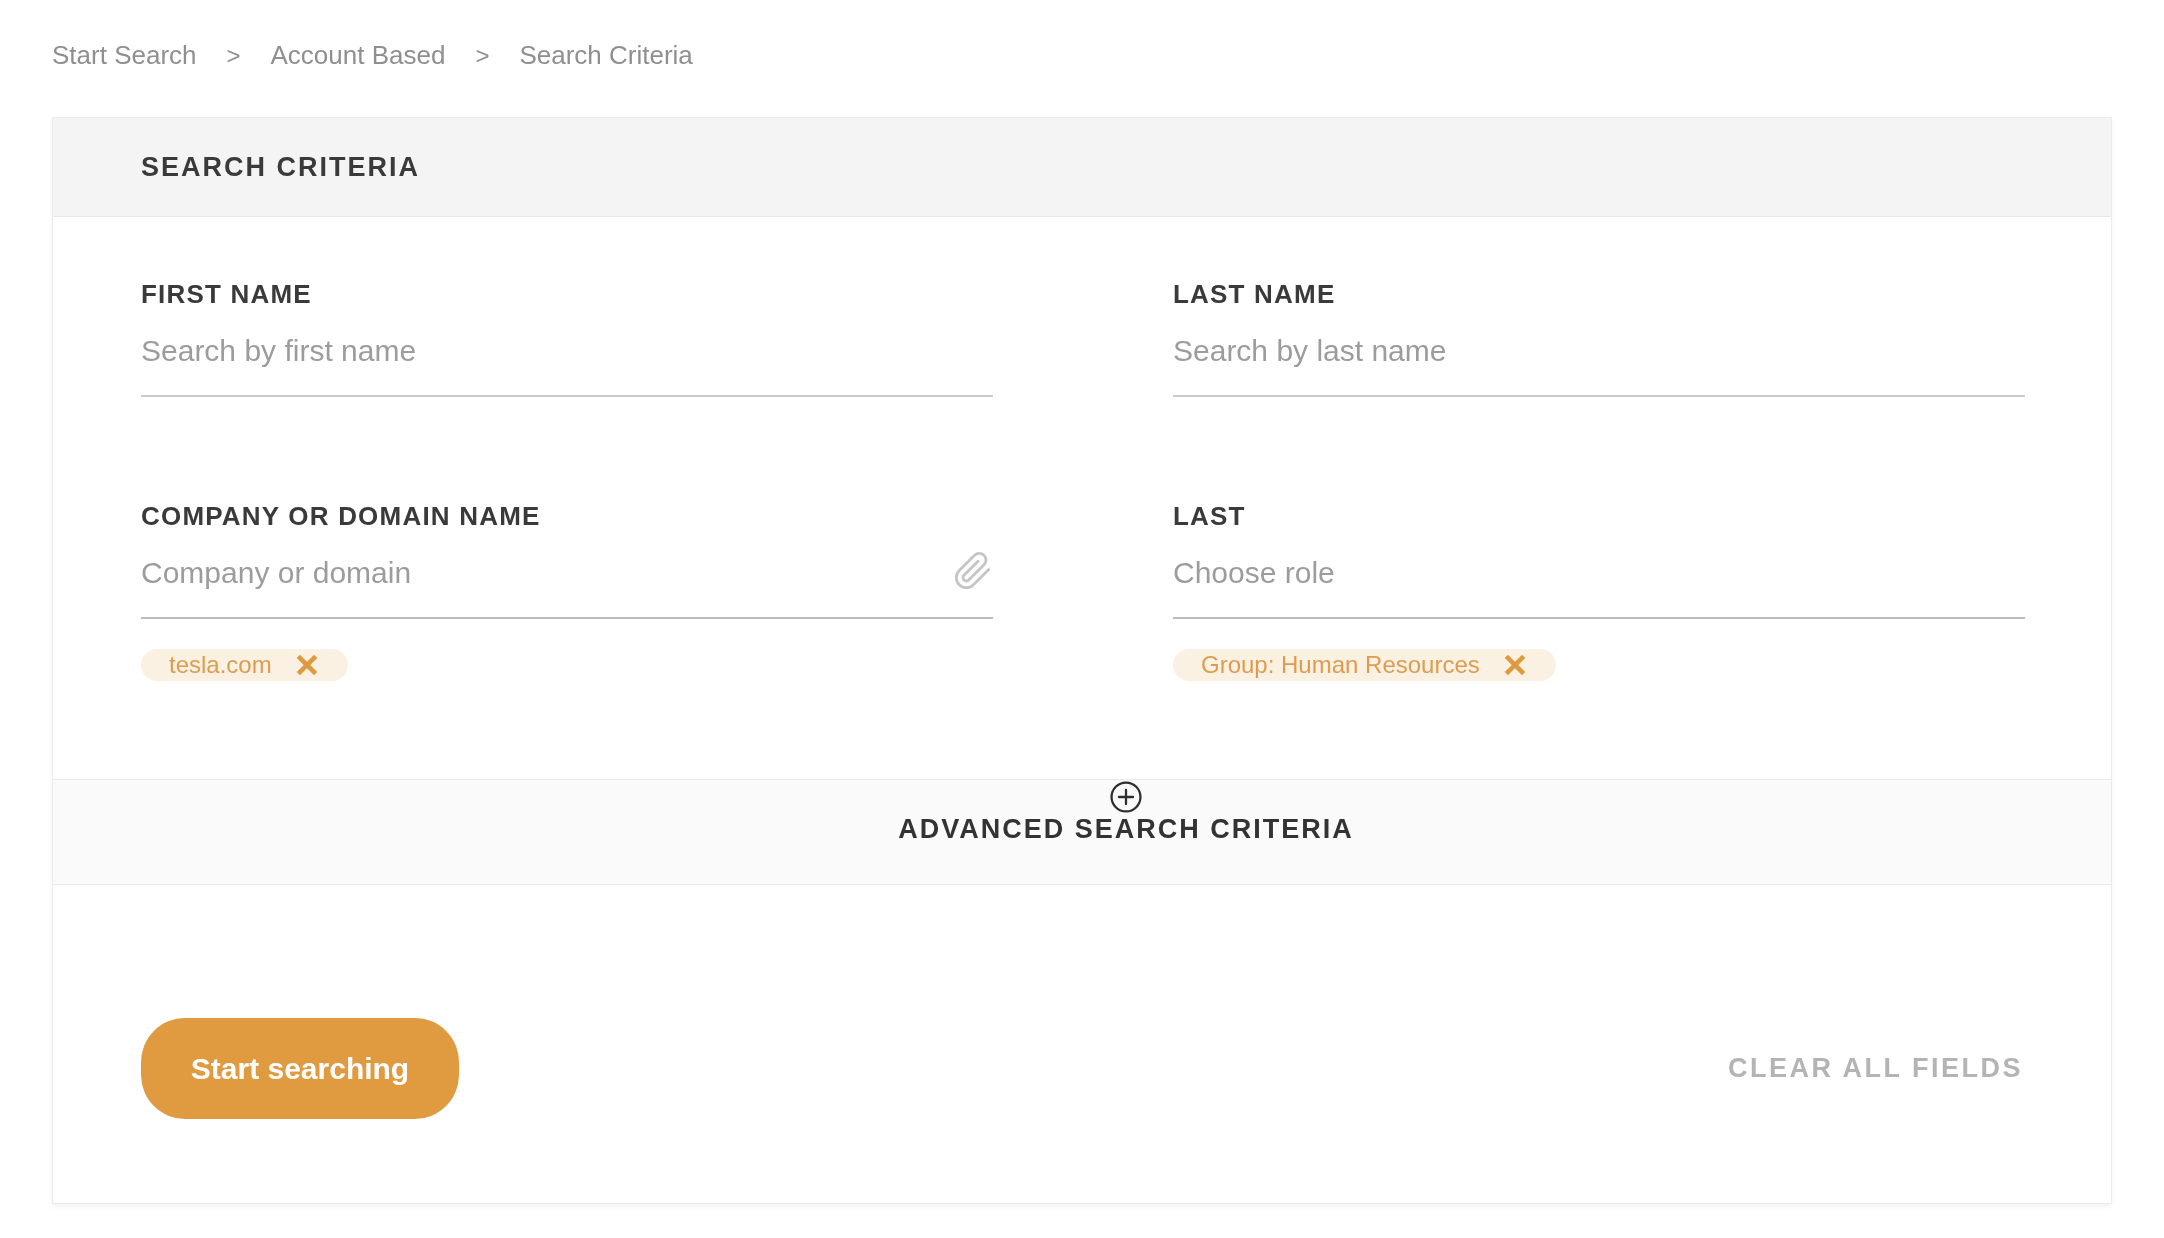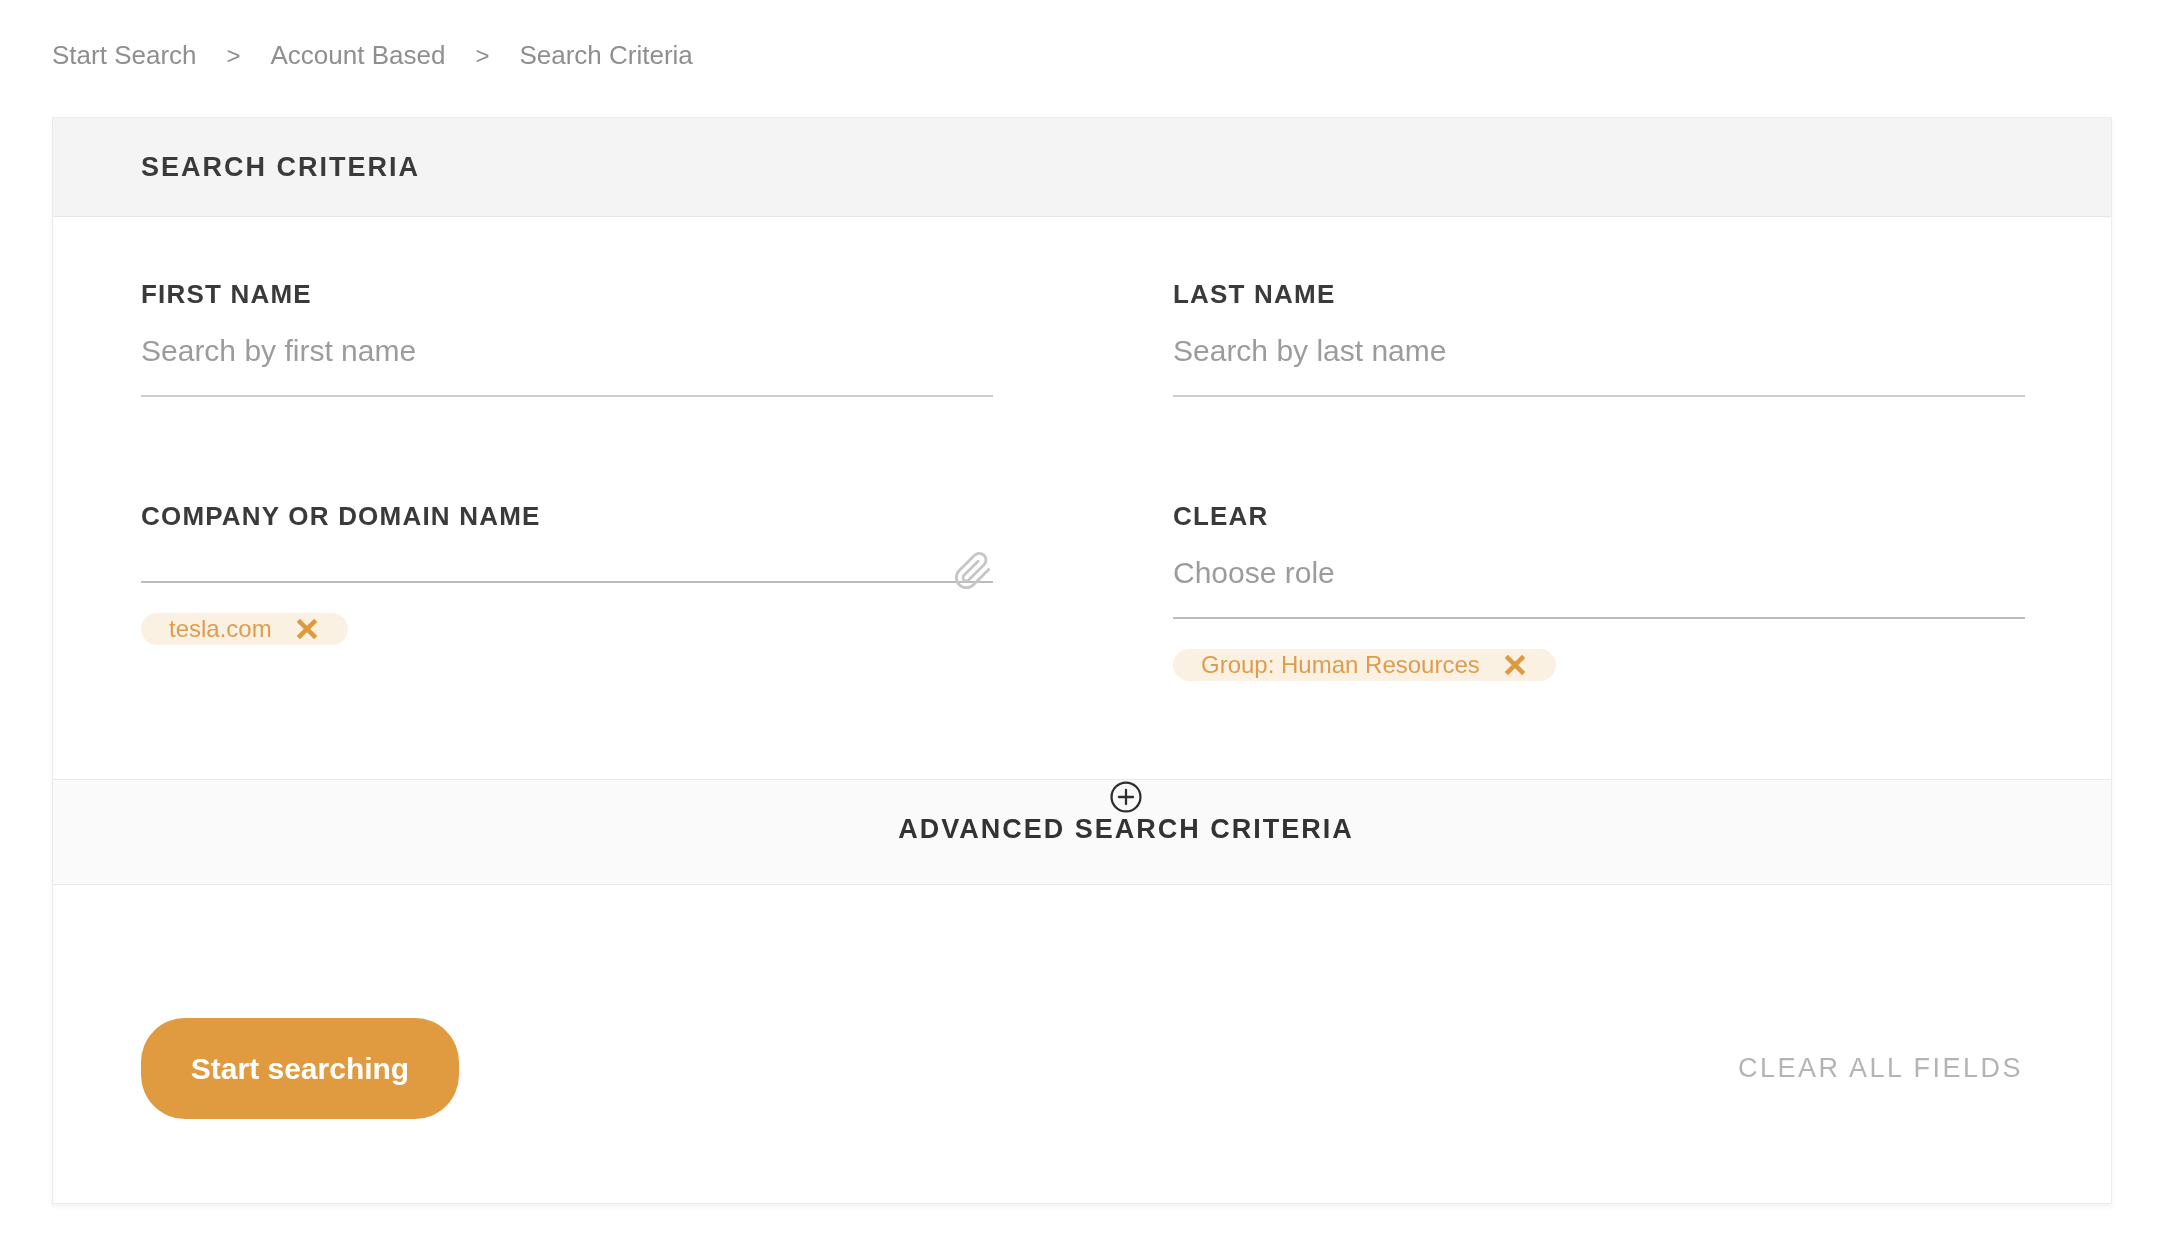--- a/index.html
+++ b/index.html
@@ -51,21 +51,21 @@
   .plus-circle { line-height:0; }
   .advanced-label { font-size:27px; font-weight:bold; letter-spacing:2px;
     color:#333333; }
 
   
   .footer { display:flex; align-items:center; justify-content:space-between;
     padding:133px 88px 0 88px; }
   .start-btn { width:318px; height:101px; border:none; border-radius:44px;
     background:#e09b41; color:#ffffff; font-family:inherit; font-size:30px;
     font-weight:bold; cursor:pointer; }
-  .clear-btn { font-size:27px; font-weight:normal; letter-spacing:2.5px;
+  .clear-btn { font-size:27px; font-weight:bold; letter-spacing:2.5px;
     color:#b4b4b4; cursor:pointer; background:none; border:none;
     font-family:inherit; }
 </style>
 </head>
 <body>
 
 <nav class="breadcrumb">
   <span class="crumb">Start Search</span>
   <span class="crumb-sep">&gt;</span>
   <span class="crumb">Account Based</span>
@@ -91,41 +91,42 @@
     <div class="field">
       <div class="field-label">LAST NAME</div>
       <div class="input-wrap name-row">
         <input class="text-input" type="text" placeholder="Search by last name" style="">
       </div>
     </div>
 
     <div class="field">
       <div class="field-label">COMPANY OR DOMAIN NAME</div>
       <div class="input-wrap tag-row">
+        <input class="text-input" type="text" placeholder="Company or domain" style="">
         <span class="paperclip">
           <svg width="40" height="40" viewBox="0 0 24 24" fill="none" stroke="#c6c6c6" stroke-width="1.7" stroke-linecap="round" stroke-linejoin="round">
             <path d="M21.44 11.05l-9.19 9.19a6 6 0 0 1-8.49-8.49l9.19-9.19a4 4 0 0 1 5.66 5.66l-9.2 9.19a2 2 0 0 1-2.83-2.83l8.49-8.48"></path>
           </svg>
         </span>
       </div>
       <div class="tag-list">
         <span class="tag">
           <span class="tag-label">tesla.com</span>
           <span class="tag-x">
             <svg width="26" height="26" viewBox="0 0 24 24" fill="none" stroke="#dd9a3e" stroke-width="4.2" stroke-linecap="butt">
               <line x1="4" y1="4" x2="20" y2="20"></line>
                 <line x1="20" y1="4" x2="4" y2="20"></line>
             </svg>
           </span>
         </span>
       </div>
     </div>
 
     <div class="field">
-      <div class="field-label">CLEAR</div>
+      <div class="field-label">LAST</div>
       <div class="input-wrap tag-row">
         <input class="text-input" type="text" placeholder="Choose role" style="">
       </div>
       <div class="tag-list">
         <span class="tag">
           <span class="tag-label">Group: Human Resources</span>
           <span class="tag-x">
             <svg width="26" height="26" viewBox="0 0 24 24" fill="none" stroke="#dd9a3e" stroke-width="4.2" stroke-linecap="butt">
               <line x1="4" y1="4" x2="20" y2="20"></line>
                 <line x1="20" y1="4" x2="4" y2="20"></line>

